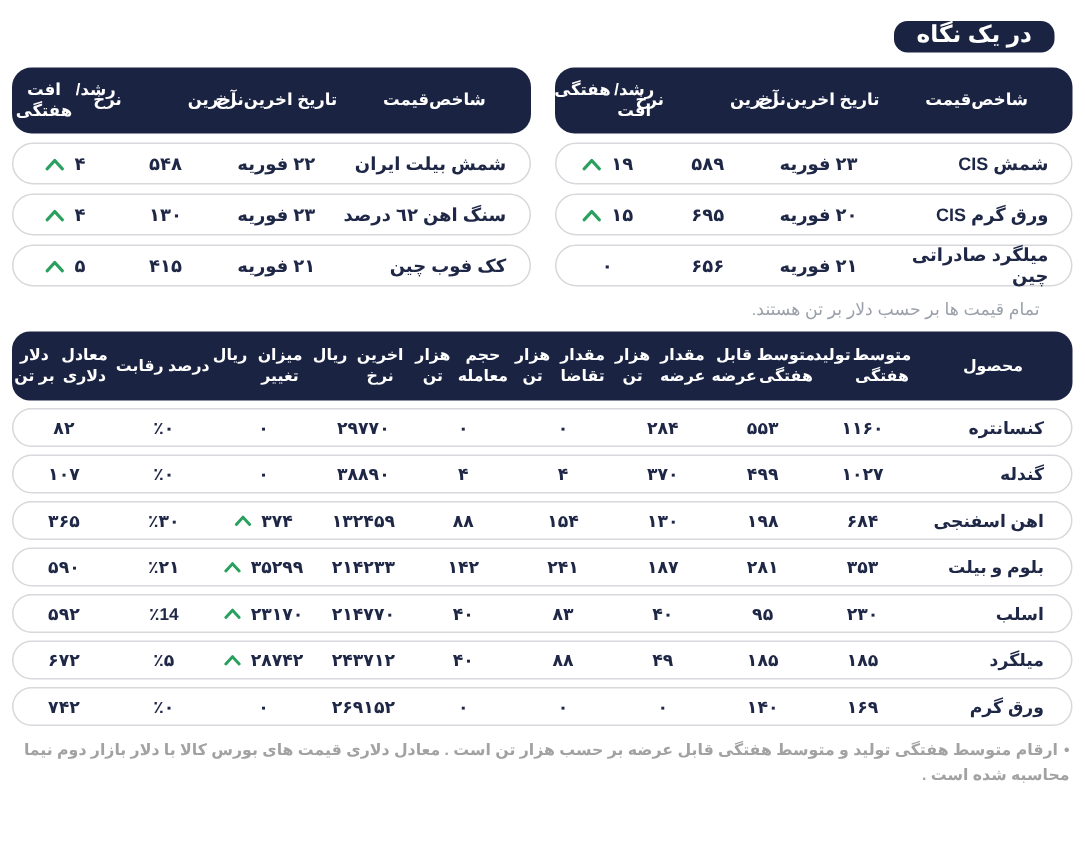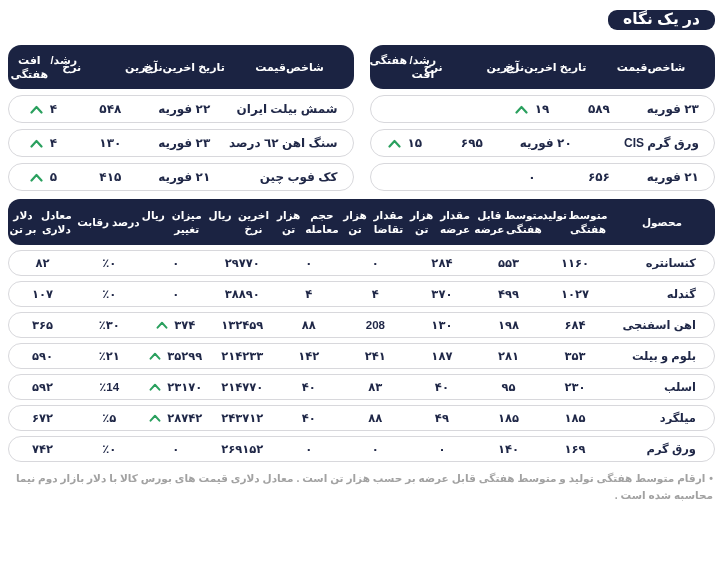--- a/index.html
+++ b/index.html
@@ -5,21 +5,21 @@
   html,body{margin:0;padding:0;background:#ffffff;}
   body{
     width:723px;height:563px;overflow:hidden;
     direction:rtl;
     font-family:"Liberation Sans","DejaVu Sans",sans-serif;
     color:#1f2747;
   }
   .page{box-sizing:border-box;width:723px;height:563px;padding:5px 8px 0 8px;}
 
   
-  .section-header{display:flex;align-items:flex-start;gap:5px;height:30px;flex-direction:column;}
+  .section-header{display:flex;align-items:flex-end;gap:5px;height:30px;}
   .accent-bar{width:7px;border-radius:4px;background:var(--navy);}
   .header-pill{display:flex;align-items:center;background:var(--navy);color:#fff;
     border-radius:9px;padding:0 15px 2px 15px;font-size:15.5px;font-weight:bold;}
 
   
   .glance{display:flex;gap:16px;margin-top:10px;}
   .mini-table{flex:1;min-width:0;}
   .mini-head{background:var(--navy);border-radius:13px;color:#fff;height:44px;
     display:flex;align-items:center;text-align:center;font-size:11px;font-weight:bold;line-height:1.3;}
   .mh-col{display:flex;flex-direction:row;justify-content:center;}
@@ -78,20 +78,21 @@
           <div class="mh-col mc2">
             <span>آخرین</span>
             <span>نرخ</span>
           </div>
           <div class="mh-col mc3">
             <span>رشد/افت</span>
             <span>هفتگی</span>
           </div>
         </div>
         <div class="mini-row">
+          <div class="cell mc0 name-cell">شمش CIS</div>
           <div class="cell mc1">۲۳ فوریه</div>
           <div class="cell mc2">۵۸۹</div>
           <div class="cell mc3 change-cell">
             <span>۱۹</span>
             <svg viewBox="0 0 13 9" class="chev">
               <polyline points="1.5,7.5 6.5,2 11.5,7.5" fill="none" stroke="#2aa05e" stroke-width="2.2" stroke-linecap="round" stroke-linejoin="round"></polyline>
             </svg>
           </div>
         </div>
         <div class="mini-row">
@@ -99,20 +100,21 @@
           <div class="cell mc1">۲۰ فوریه</div>
           <div class="cell mc2">۶۹۵</div>
           <div class="cell mc3 change-cell">
             <span>۱۵</span>
             <svg viewBox="0 0 13 9" class="chev">
               <polyline points="1.5,7.5 6.5,2 11.5,7.5" fill="none" stroke="#2aa05e" stroke-width="2.2" stroke-linecap="round" stroke-linejoin="round"></polyline>
             </svg>
           </div>
         </div>
         <div class="mini-row">
+          <div class="cell mc0 name-cell">میلگرد صادراتی چین</div>
           <div class="cell mc1">۲۱ فوریه</div>
           <div class="cell mc2">۶۵۶</div>
           <div class="cell mc3 change-cell">
             <span>۰</span>
           </div>
         </div>
       </div>
     <div class="mini-table">
         <div class="mini-head">
           <div class="mh-col mc0">
@@ -161,20 +163,23 @@
           <div class="cell mc3 change-cell">
             <span>۵</span>
             <svg viewBox="0 0 13 9" class="chev">
               <polyline points="1.5,7.5 6.5,2 11.5,7.5" fill="none" stroke="#2aa05e" stroke-width="2.2" stroke-linecap="round" stroke-linejoin="round"></polyline>
             </svg>
           </div>
         </div>
       </div>
   </div>
 
+  <div class="glance-note">
+    <span>تمام قیمت ها بر حسب دلار بر تن هستند.</span>
+  </div>
 
 
   <div class="bourse">
     <div class="b-head" id="bourse-head">
         <div class="mh-col bp">
           <span>محصول</span>
         </div>
         <div class="mh-col bc">
           <span>متوسط هفتگی</span>
           <span>تولید</span>
@@ -277,21 +282,21 @@
           <div class="cell bc">
             <span>۶۸۴</span>
           </div>
           <div class="cell bc">
             <span>۱۹۸</span>
           </div>
           <div class="cell bc">
             <span>۱۳۰</span>
           </div>
           <div class="cell bc">
-            <span>208</span>
+            <span>۱۵۴</span>
           </div>
           <div class="cell bc">
             <span>۸۸</span>
           </div>
           <div class="cell bc">
             <span>۱۳۲۴۵۹</span>
           </div>
           <div class="cell bc b-change">
             <span>۳۷۴</span>
             <svg viewBox="0 0 13 9" class="chev-sm">

